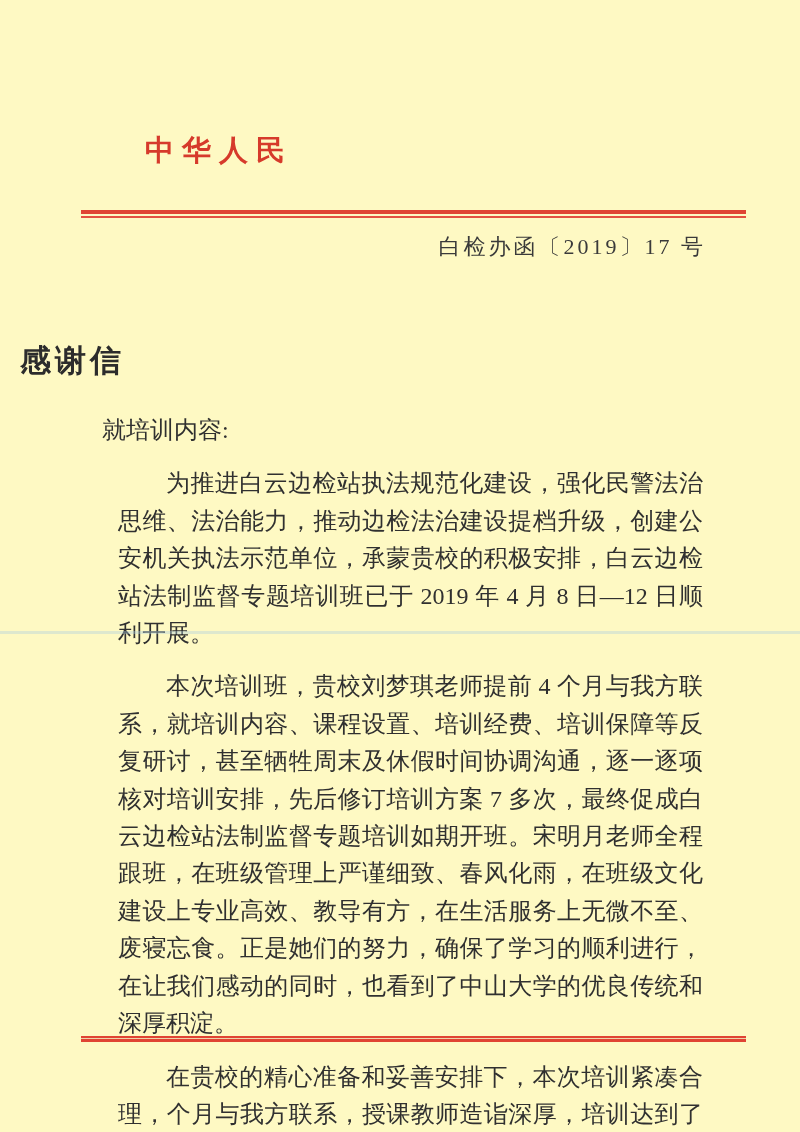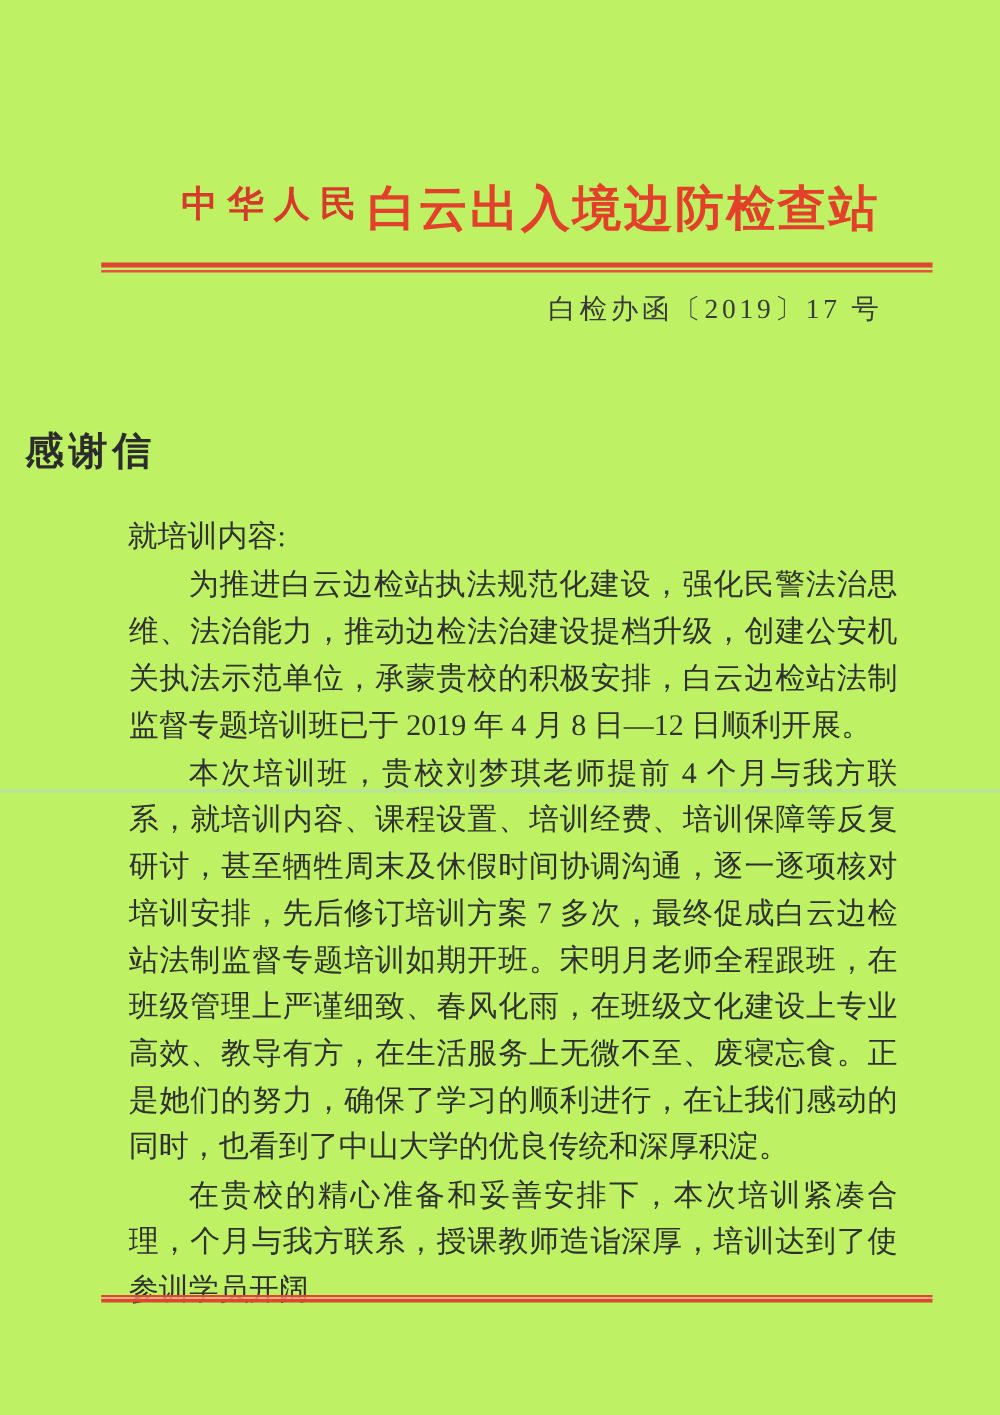--- a/index.html
+++ b/index.html
@@ -4,21 +4,21 @@
 <style>
   html, body {
     margin: 0;
     padding: 0;
     background: #ffffff;
   }
   .page {
     position: relative;
     width: 800px;
     height: 1132px;
-    background: #bef264;
+    background: #fef9c3;
     overflow: hidden;
     font-family: "Liberation Serif", "DejaVu Serif", serif;
   }
 
   
   .letterhead {
     position: absolute;
     top: 134px;
     left: 145px;
     display: flex;
@@ -102,21 +102,21 @@
     line-height: 37.4px;
     color: #303030;
     text-align: justify;
     text-justify: inter-ideograph;
   }
   .letter-body .salutation {
     margin: 0;
     text-indent: 0;
   }
   .letter-body p.para {
-    margin: 1px;
+    margin: 16px;
     text-indent: 2em;
   }
 
   
   .scan-artifact-line {
     position: absolute;
     top: 631px;
     left: 0;
     width: 800px;
     height: 3px;
@@ -125,21 +125,20 @@
 </style>
 </head>
 <body>
 
 <div class="page">
 
   <div class="letterhead">
     <div class="issuer">
       <div>中华人民</div>
     </div>
-    <div class="org-name">白云出入境边防检查站</div>
   </div>
 
   <div class="red-rule rule-header">
     <div class="thick"></div>
     <div class="gap"></div>
     <div class="thin"></div>
   </div>
 
   <div class="doc-number">白检办函〔2019〕17 号</div>
 

